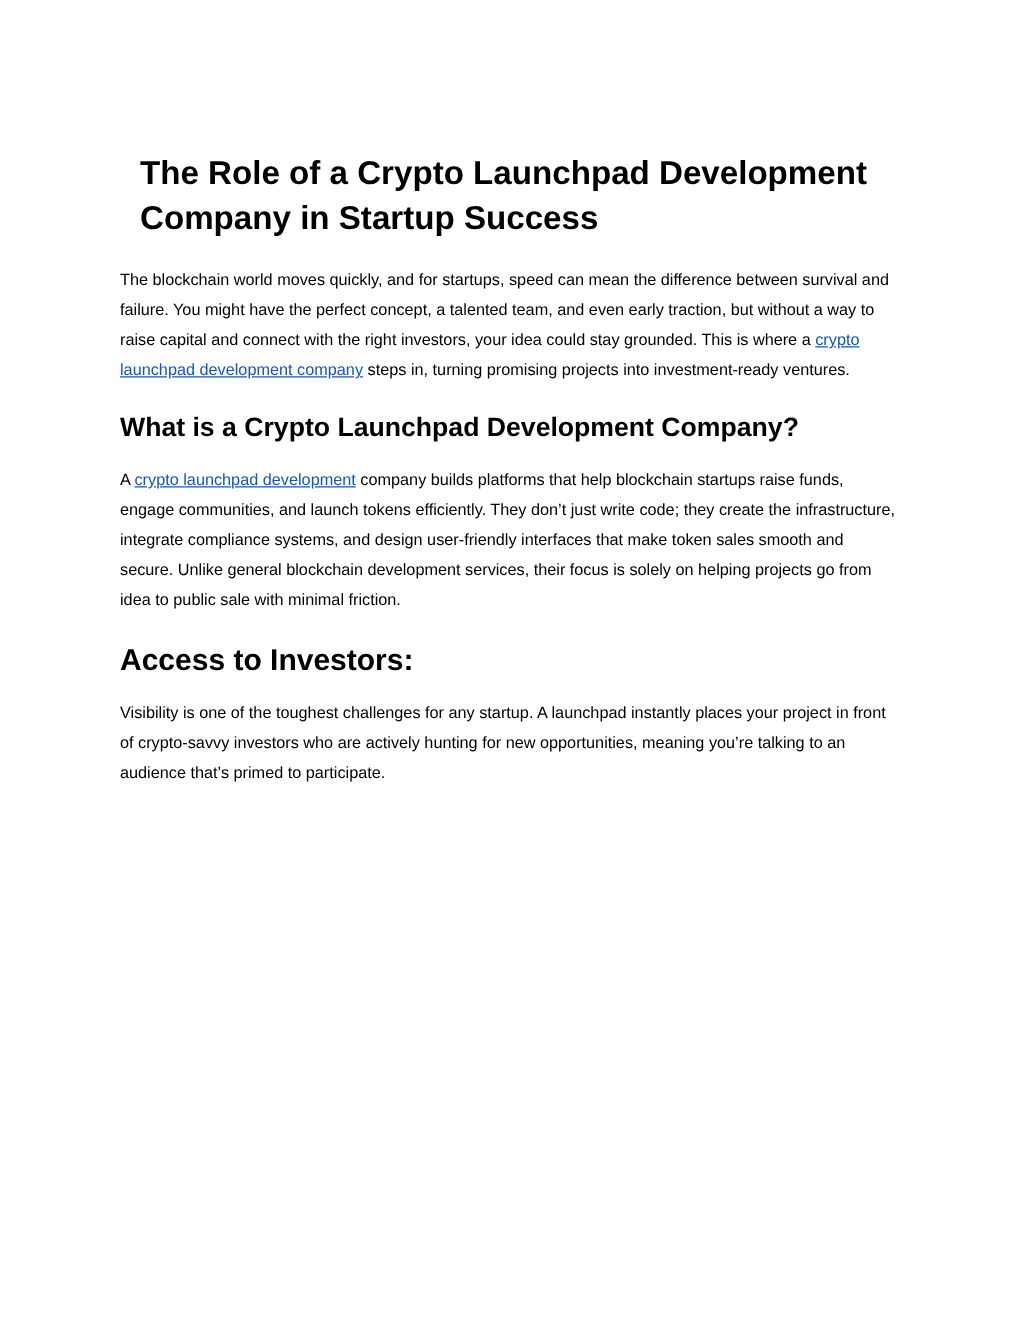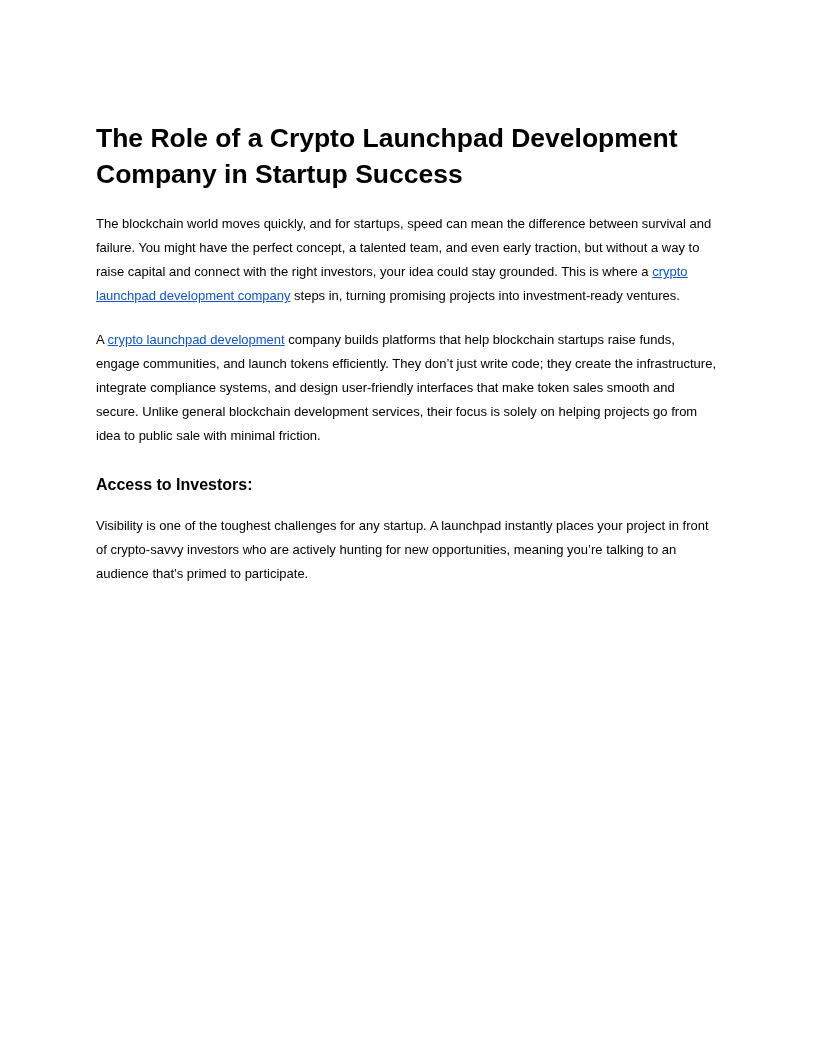--- a/index.html
+++ b/index.html
@@ -15,30 +15,30 @@
     padding: 120px 96px 0 96px;
     background: var(--bg, #ffffff);
     color: var(--text, #000000);
     font-family: "Liberation Sans", sans-serif;
     overflow: hidden;
   }
   h1.doc-title {
     font-size: 26.5px;
     line-height: 36px;
     font-weight: 700;
-    margin: 0 0 20px 0;
+    margin: 0 0 20px 16px;
   }
   h2.doc-h2 {
     font-size: 21.3px;
     line-height: 28px;
     font-weight: 700;
     margin: 20px 0 16px 0;
   }
   h3.doc-h3 {
-    font-size: 16px;
+    font-size: 24px;
     line-height: 26px;
     font-weight: 700;
     margin: 24px 0 16px 0;
   }
   p.doc-p {
     font-size: 13px;
     line-height: 24px;
     margin: 0 0 20px 0;
   }
   a.doclink {
@@ -49,20 +49,21 @@
 </style>
 </head>
 <body>
 
 <div class="page">
 
   <h1 class="doc-title">The Role of a Crypto Launchpad Development Company in Startup Success</h1>
 
   <p class="doc-p"><span>The blockchain world moves quickly, and for startups, speed can mean the difference between survival and failure. You might have the perfect concept, a talented team, and even early traction, but without a way to raise capital and connect with the right investors, your idea could stay grounded. This is where a </span><a href="#" class="doclink">crypto launchpad development company</a><span> steps in, turning promising projects into investment-ready ventures.</span></p>
 
+  <h2 class="doc-h2">What is a Crypto Launchpad Development Company?</h2>
 
   <p class="doc-p"><span>A </span><a href="#" class="doclink">crypto launchpad development</a><span> company builds platforms that help blockchain startups raise funds, engage communities, and launch tokens efficiently. They don’t just write code; they create the infrastructure, integrate compliance systems, and design user-friendly interfaces that make token sales smooth and secure. Unlike general blockchain development services, their focus is solely on helping projects go from idea to public sale with minimal friction.</span></p>
 
 
 
   <h3 class="doc-h3">Access to Investors:</h3>
 
   <p class="doc-p">Visibility is one of the toughest challenges for any startup. A launchpad instantly places your project in front of crypto-savvy investors who are actively hunting for new opportunities, meaning you’re talking to an audience that’s primed to participate.</p>
 
 </div>

